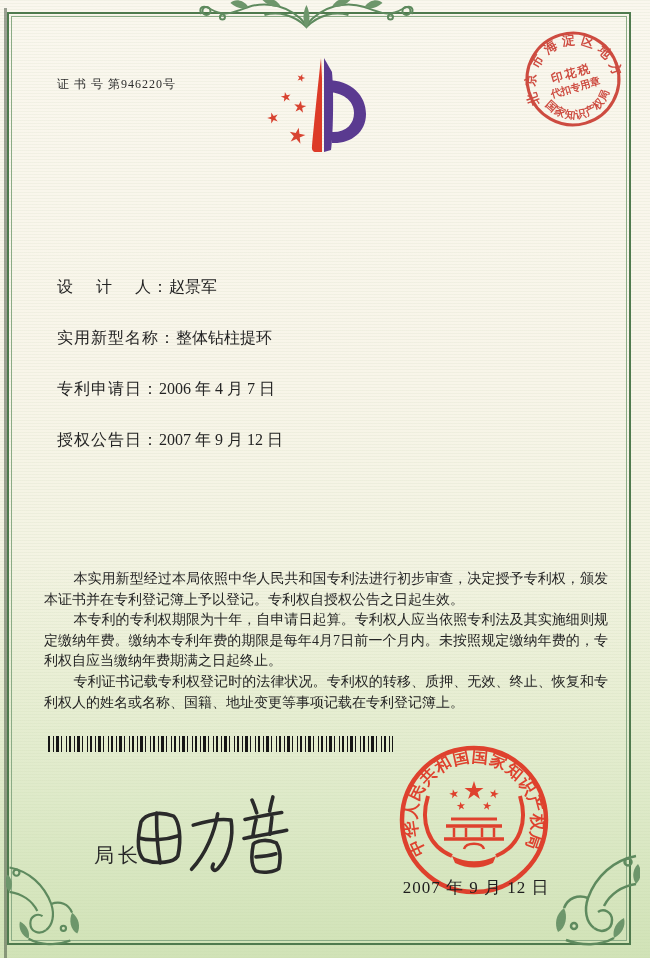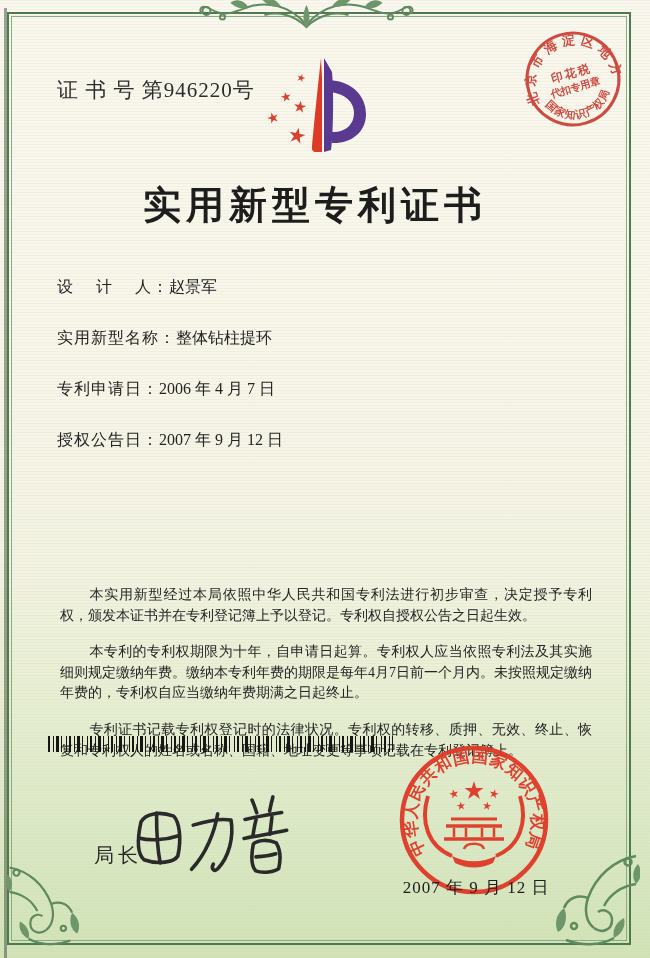--- a/index.html
+++ b/index.html
@@ -8,29 +8,29 @@
     background:linear-gradient(180deg,#faf7ee 0%,#f8f5e9 40%,#f0f2de 70%,#e7eed7 88%,#e2ebd1 100%);
     overflow:hidden;}
   .texture{position:absolute;inset:0;pointer-events:none;
     background:repeating-linear-gradient(180deg,rgba(145,170,125,.08) 0 1px,rgba(255,255,255,0) 1px 3px);}
   .green-tint{position:absolute;left:0;right:0;top:560px;bottom:0;pointer-events:none;
     background:linear-gradient(180deg,rgba(208,227,178,0) 0%,rgba(206,226,176,.35) 55%,rgba(198,221,166,.6) 100%);}
   .scan-edge-left{position:absolute;left:4px;top:8px;bottom:0;width:3px;background:rgba(62,76,58,.5);}
   .frame{position:absolute;left:7px;top:12px;right:19px;bottom:13px;border:2px solid #4f7a4e;}
   .frame-inner{position:absolute;inset:2px;border:1px solid #8aab85;}
   .abs{position:absolute;}
-  .cert-number{left:57px;top:76px;font-size:21px;color:#2c2c2c;letter-spacing:1px;}
+  .cert-number{left:57px;top:76px;font-size:12px;color:#2c2c2c;letter-spacing:1px;}
   .title{left:0;right:20px;top:180px;text-align:center;font-size:38px;font-weight:700;
     color:#1d1d1d;letter-spacing:5px;}
   .fields{left:57px;top:277px;right:60px;}
   .field-row{height:51px;font-size:16px;color:#242424;}
   .field-label{letter-spacing:1px;}
   .body-text{left:44px;right:42px;top:569px;font-size:14px;line-height:20.6px;color:#242424;
     text-align:justify;}
-  .body-text p{margin:16px;text-indent:2.1em;}
+  .body-text p{margin:0;text-indent:2.1em;}
   .barcode{left:48px;top:736px;width:345px;height:16px;
     background-image:repeating-linear-gradient(90deg,#161616 0 2px,transparent 2px 5px,#161616 5px 6px,transparent 6px 8px,#161616 8px 11px,transparent 11px 13px,#161616 13px 14px,transparent 14px 18px,#161616 18px 19px,transparent 19px 21px);}
   .director-label{left:94px;top:842px;font-size:20px;letter-spacing:4px;color:#2a2a2a;}
   .signature{left:126px;top:788px;width:178px;height:102px;transform:rotate(-3deg);}
   .seal{left:396px;top:742px;width:156px;height:156px;opacity:.95;z-index:4;}
   .seal-date{left:396px;top:876px;width:160px;text-align:center;font-size:17px;color:#1e1e1e;
     letter-spacing:1px;z-index:5;}
   .tax-stamp{left:522px;top:28px;width:102px;height:102px;transform:rotate(-16deg);opacity:.88;}
   .logo{left:250px;top:54px;width:140px;height:122px;}
   .footer{left:0;right:20px;top:914px;text-align:center;font-size:13px;letter-spacing:2px;color:#2b2b2b;}
@@ -118,21 +118,20 @@
     <text font-size="12.5" font-weight="bold" fill="#c8352a">
       <textPath href="#tsTop" textLength="186" lengthAdjust="spacing">北京市海淀区地方税务局</textPath>
     </text>
     <text font-size="10.5" font-weight="bold" fill="#c8352a">
       <textPath href="#tsBot" textLength="78" lengthAdjust="spacing">国家知识产权局</textPath>
     </text>
     <text x="50" y="48" text-anchor="middle" font-size="11.5" font-weight="bold" fill="#c8352a" letter-spacing="2">印花税</text>
     <text x="50" y="62" text-anchor="middle" font-size="10" font-weight="bold" fill="#c8352a">代扣专用章</text>
   </svg>
 
-  <div class="abs title">实用新型专利证书</div>
 
   <div class="abs fields">
     <div class="field-row"><span class="field-label">设　 计　 人：</span><span class="field-value">赵景军</span></div>
     <div class="field-row"><span class="field-label">实用新型名称：</span><span class="field-value">整体钻柱提环</span></div>
     <div class="field-row"><span class="field-label">专利申请日：</span><span class="field-value">2006 年 4 月 7 日</span></div>
     <div class="field-row"><span class="field-label">授权公告日：</span><span class="field-value">2007 年 9 月 12 日</span></div>
   </div>
 
   <div class="abs body-text">
     <p>本实用新型经过本局依照中华人民共和国专利法进行初步审查，决定授予专利权，颁发本证书并在专利登记簿上予以登记。专利权自授权公告之日起生效。</p>

